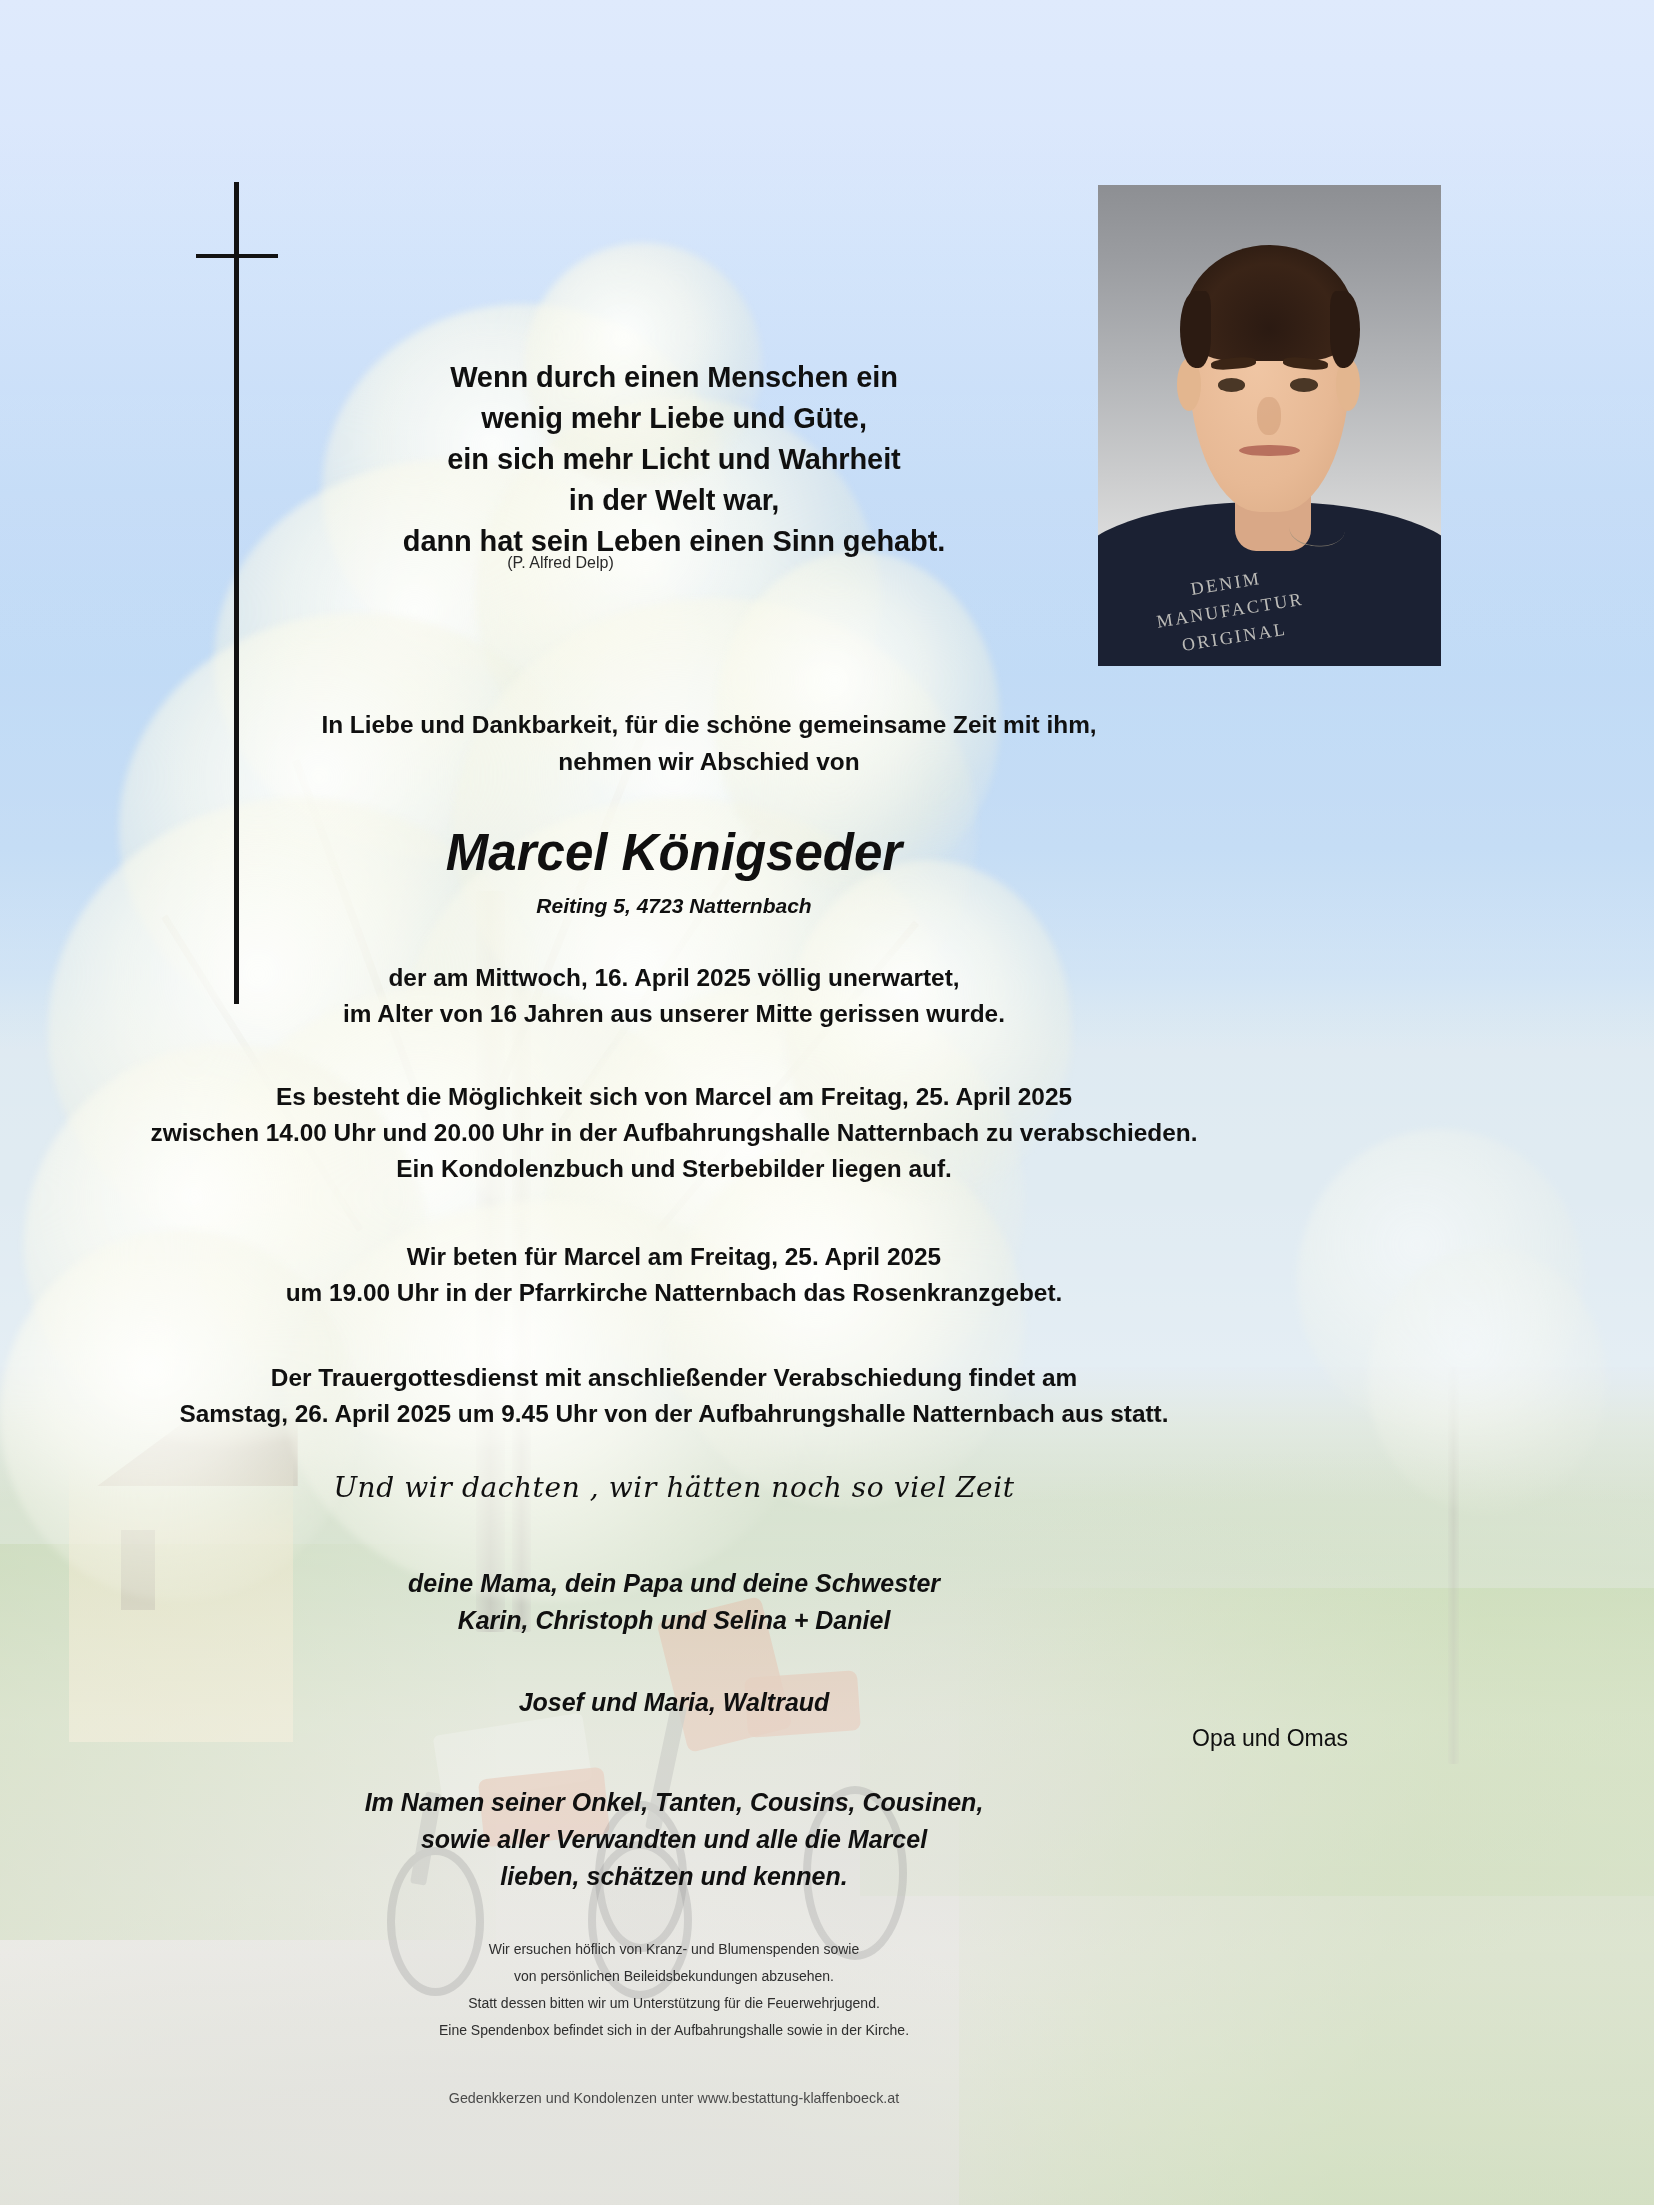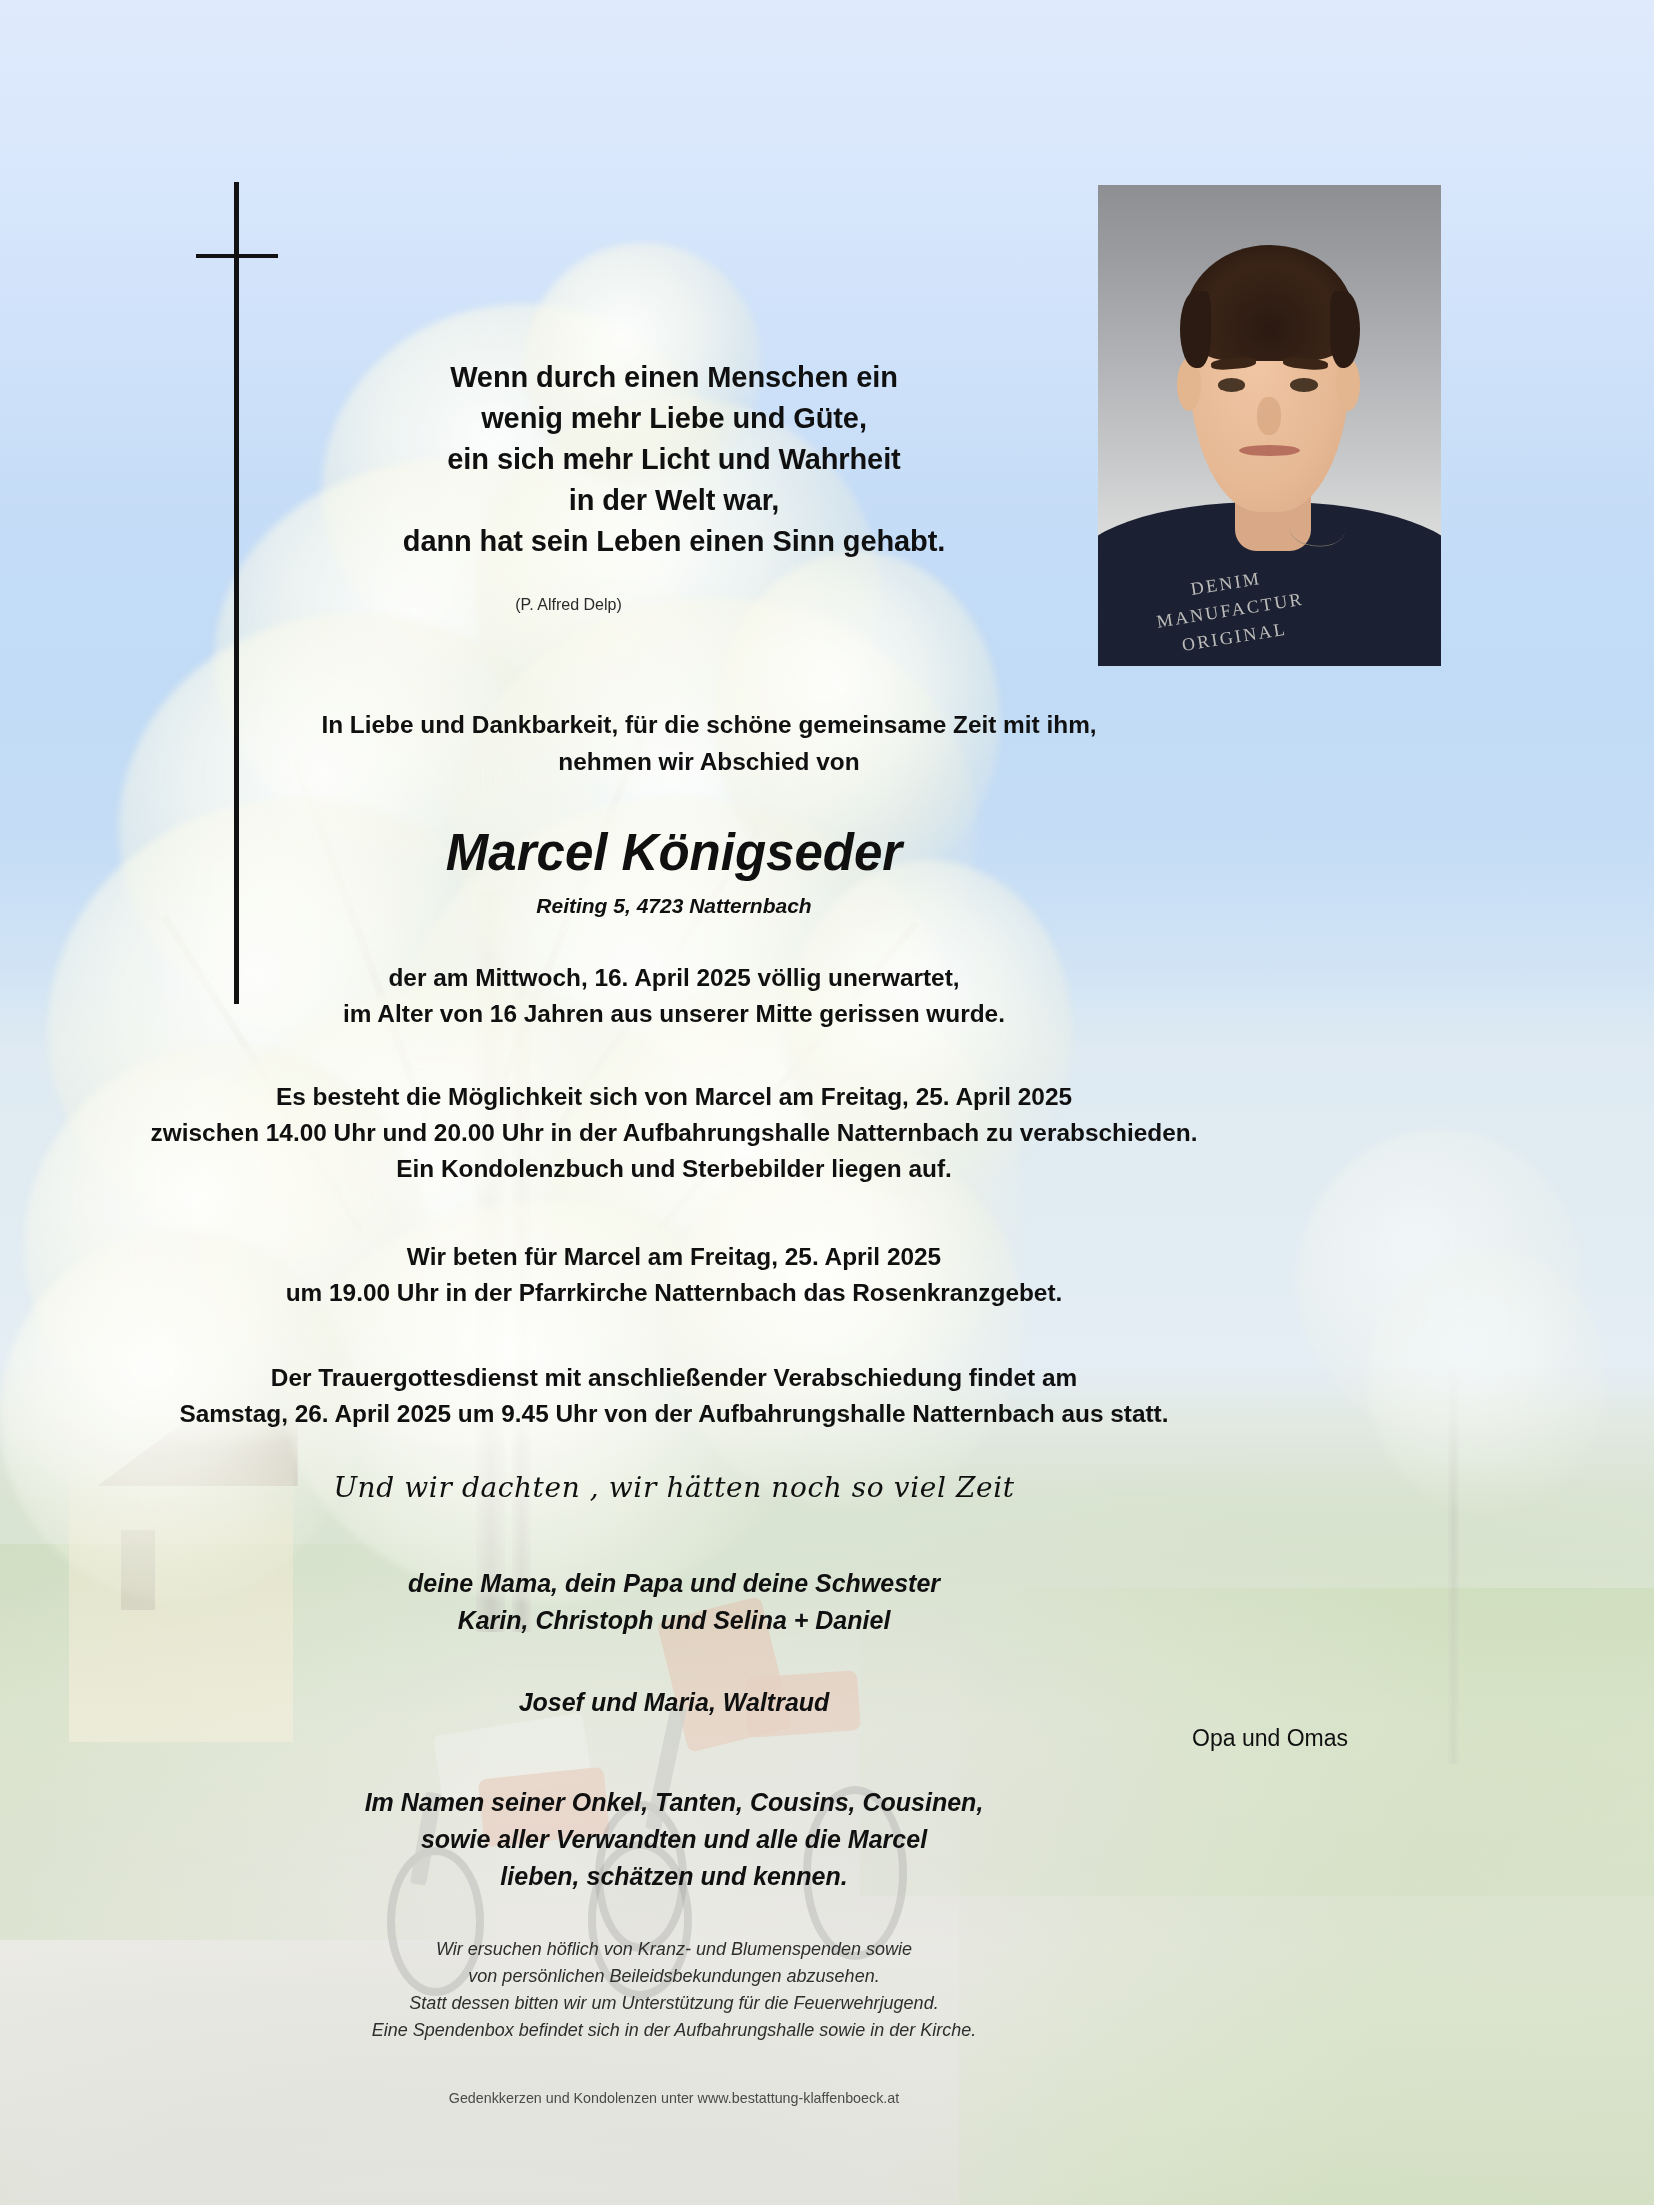--- a/index.html
+++ b/index.html
@@ -275,25 +275,24 @@
     font-style: normal;
     text-align: right;
   }
   .relatives {
     font-size: 25px;
     font-weight: bold;
     font-style: italic;
     line-height: 37px;
   }
   .fine {
-    font-size: 18px;
+    font-size: 14px;
     font-weight: normal;
     line-height: 27px;
     color: #2e2e2e;
-    font-style: italic;
   }
   .footer-note {
     font-size: 14.3px;
     font-weight: normal;
     color: #4a4a4a;
   }
 </style>
 </head>
 <body>
 
@@ -384,21 +383,21 @@
     <div class="pf pf-shirt-text">DENIM MANUFACTUR ORIGINAL</div>
   </div>
 
   <div class="txt centerline quote" style="top:357px;">
     <div>Wenn durch einen Menschen ein</div>
     <div>wenig mehr Liebe und Güte,</div>
     <div>ein sich mehr Licht und Wahrheit</div>
     <div>in der Welt war,</div>
     <div>dann hat sein Leben einen Sinn gehabt.</div>
   </div>
-  <div class="txt quote-attr" style="top:554px;left:8px;width:1121px;margin-top:42px;">(P. Alfred Delp)</div>
+  <div class="txt quote-attr" style="top:554px;left:0;width:1121px;">(P. Alfred Delp)</div>
 
   <div class="txt centerline lead" style="top:706px;">
     <div>In Liebe und Dankbarkeit, für die schöne gemeinsame Zeit mit ihm,</div>
     <div>nehmen wir Abschied von</div>
   </div>
 
   <div class="txt centerline name" style="top:823px;">Marcel Königseder</div>
   <div class="txt centerline addr" style="top:894px;">Reiting 5, 4723 Natternbach</div>
 
   <div class="txt centerline body-p" style="top:960px;">

